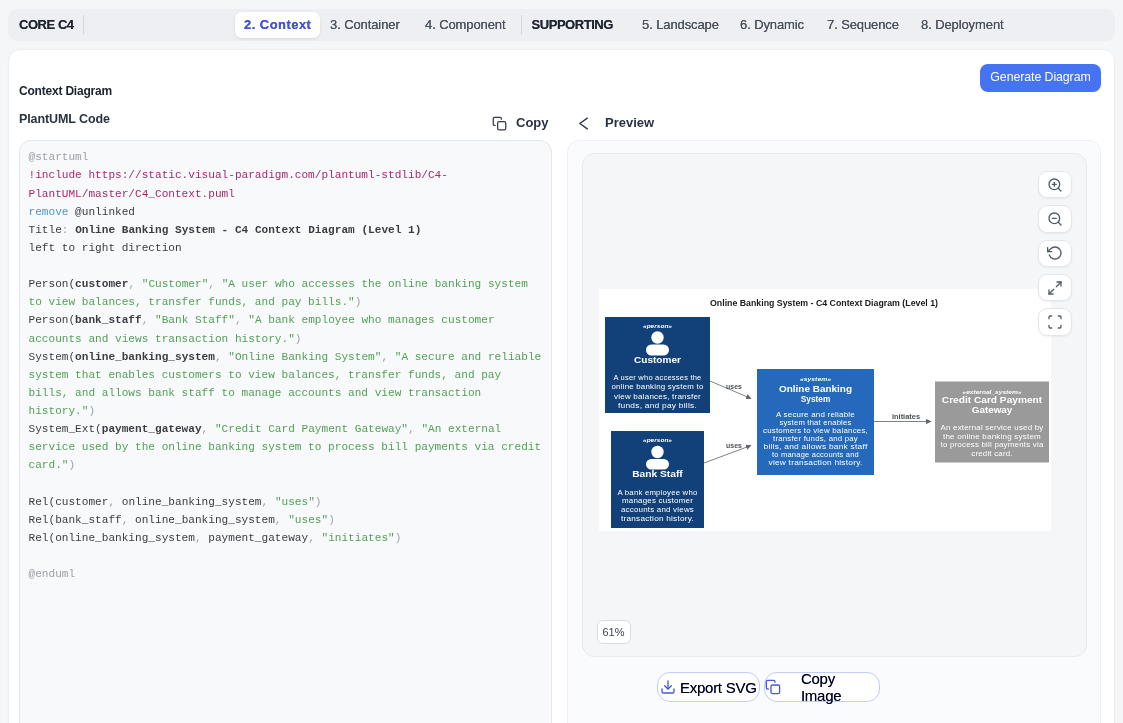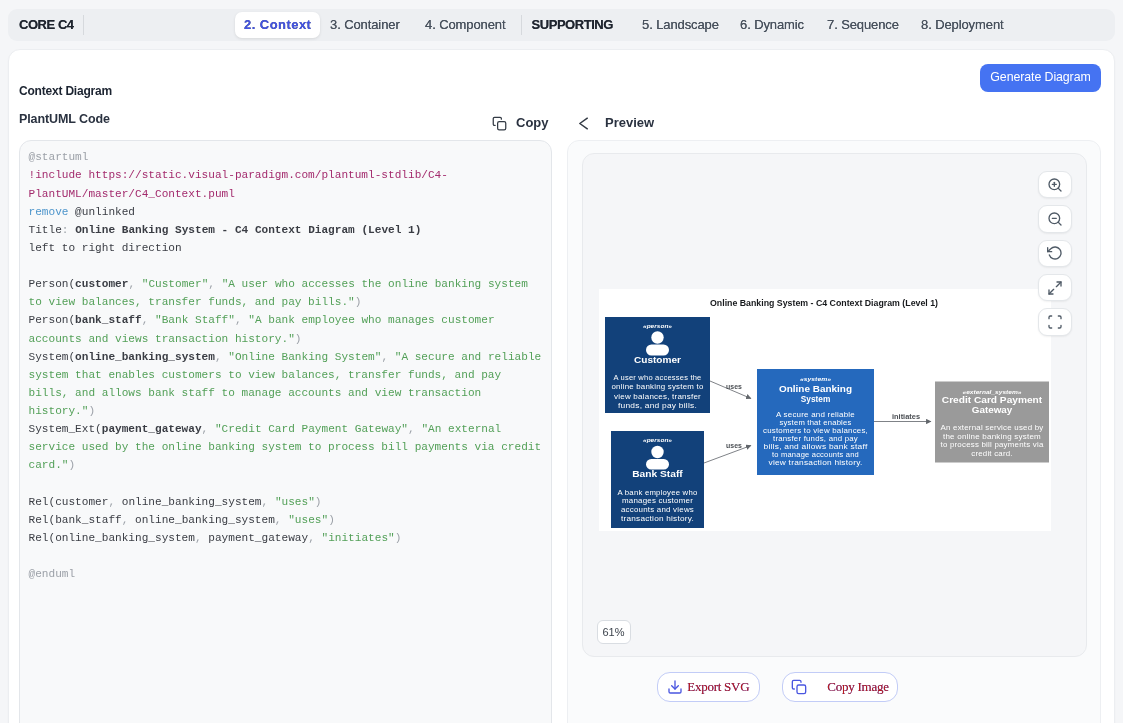--- a/index.html
+++ b/index.html
@@ -51,24 +51,24 @@
     background:#fff; }
   .zbtn { position:absolute; left:455px; width:34px; height:27.5px; background:#fff;
     border:1px solid #e4e7ea; border-radius:9px; box-shadow:0 1px 2px rgba(0,0,0,.06);
     display:flex; align-items:center; justify-content:center; }
   .zbtn svg { stroke:#4f5a66; }
   #pct { position:absolute; left:13.5px; top:465.5px; width:34px; height:24px;
     background:#fff; border:1px solid #d9dde2; border-radius:6px; font-size:11px;
     color:#3c434c; text-align:center; line-height:22px; }
 
   .bbtn { position:absolute; top:530.5px; height:30.5px; background:#fff;
-    border:1px solid #c2ccf7; border-radius:13px; color:#b91c1c; font-size:13px;
+    border:1px solid #c2ccf7; border-radius:13px; color:#000000; font-size:15px;
     font-weight:400; letter-spacing:-.25px; text-shadow:0 0 .3px #4253e8;
     display:flex; align-items:center;
-    justify-content:center; gap:4px;font-family:Liberation Serif, serif; }
+    justify-content:center; gap:4px; }
   .bbtn svg { stroke-width:1.8; }
   .bbtn svg { stroke:#4a56e0; }
   svg.lu { fill:none; stroke-width:2; stroke-linecap:round; stroke-linejoin:round; }
 </style>
 </head>
 <body>
 
 <div id="nav">
   <span class="hd" style="left:11px;">CORE C4</span>
   <i class="div" style="left:74.5px;"></i>
@@ -238,21 +238,21 @@
     </div>
 
     <div class="bbtn" style="left:88.8px; width:103px;">
       <svg class="lu" width="16" height="16" viewBox="0 0 24 24">
           <path d="M21 15v4a2 2 0 0 1-2 2H5a2 2 0 0 1-2-2v-4"></path>
           <polyline points="7 10 12 15 17 10"></polyline>
           <line x1="12" y1="15" x2="12" y2="3"></line>
         </svg>
       <span>Export SVG</span>
     </div>
-    <div class="bbtn" style="left:214px; width:116px;gap:20px;">
+    <div class="bbtn" style="left:196px; width:116px;gap:20px;">
       <svg class="lu" width="16" height="16" viewBox="0 0 24 24">
           <rect x="9" y="9" width="13" height="13" rx="2.5"></rect>
           <path d="M5 15H4a2 2 0 0 1-2-2V4a2 2 0 0 1 2-2h9a2 2 0 0 1 2 2v1"></path>
         </svg>
       <span>Copy Image</span>
     </div>
   </div>
 </div>
 
 </body></html>

